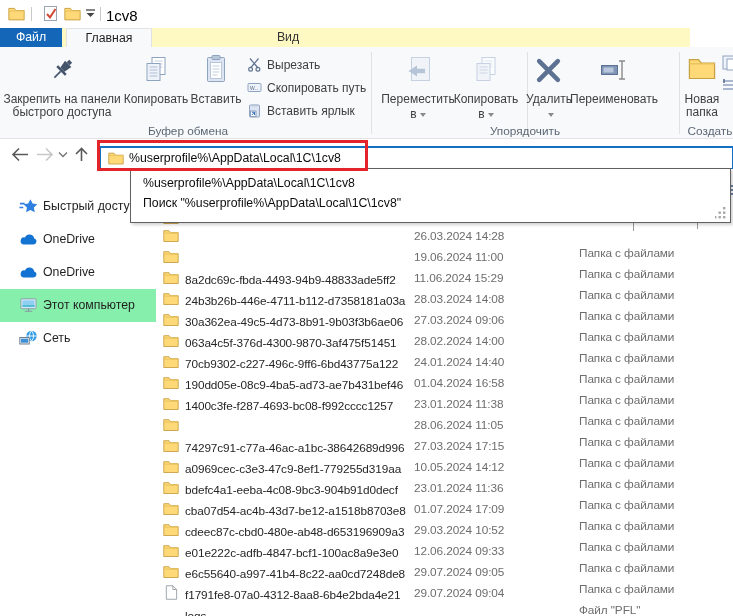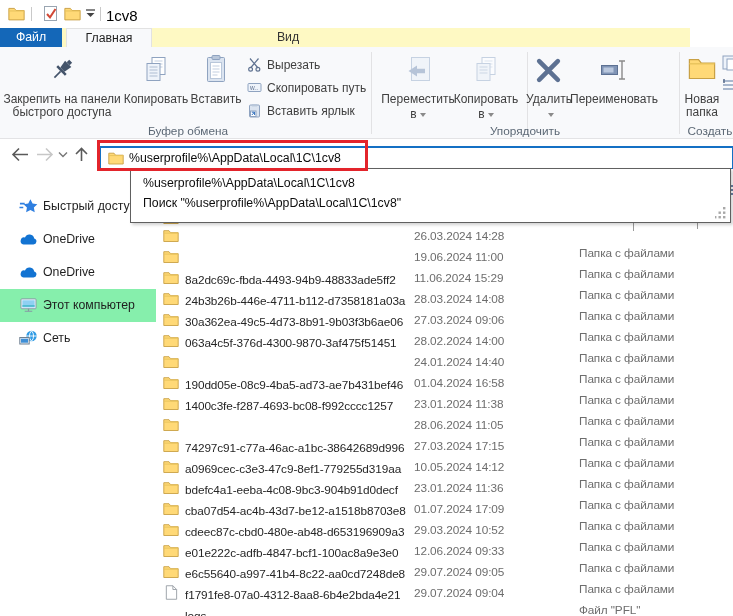--- a/index.html
+++ b/index.html
@@ -370,20 +370,21 @@
         <span class="fname">063a4c5f-376d-4300-9870-3af475f51451</span>
         <span class="fdate">28.03.2024 14:08</span>
         <span class="ftype">Папка с файлами</span>
       </div>
       <div class="frow ic-folder">
         <svg class="fic fic-folder" width="16" height="15" viewBox="0 0 16 14">
           <path d="M0.8 2.2 h5.2 l1.6 2 h7.6 v8.8 h-14.4z" fill="#ffd977" stroke="#c9a145" stroke-width="0.9"></path>
           <path d="M0.8 4.6 h14.4" stroke="#e8c35c" stroke-width="1"></path>
         </svg>
 
+        <span class="fname">70cb9302-c227-496c-9ff6-6bd43775a122</span>
         <span class="fdate">27.03.2024 09:06</span>
         <span class="ftype">Папка с файлами</span>
       </div>
       <div class="frow ic-folder">
         <svg class="fic fic-folder" width="16" height="15" viewBox="0 0 16 14">
           <path d="M0.8 2.2 h5.2 l1.6 2 h7.6 v8.8 h-14.4z" fill="#ffd977" stroke="#c9a145" stroke-width="0.9"></path>
           <path d="M0.8 4.6 h14.4" stroke="#e8c35c" stroke-width="1"></path>
         </svg>
 
         <span class="fname">190dd05e-08c9-4ba5-ad73-ae7b431bef46</span>

